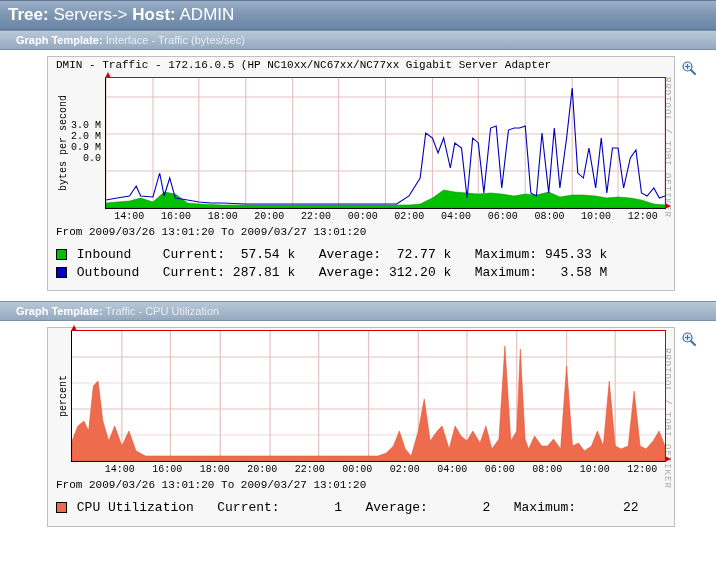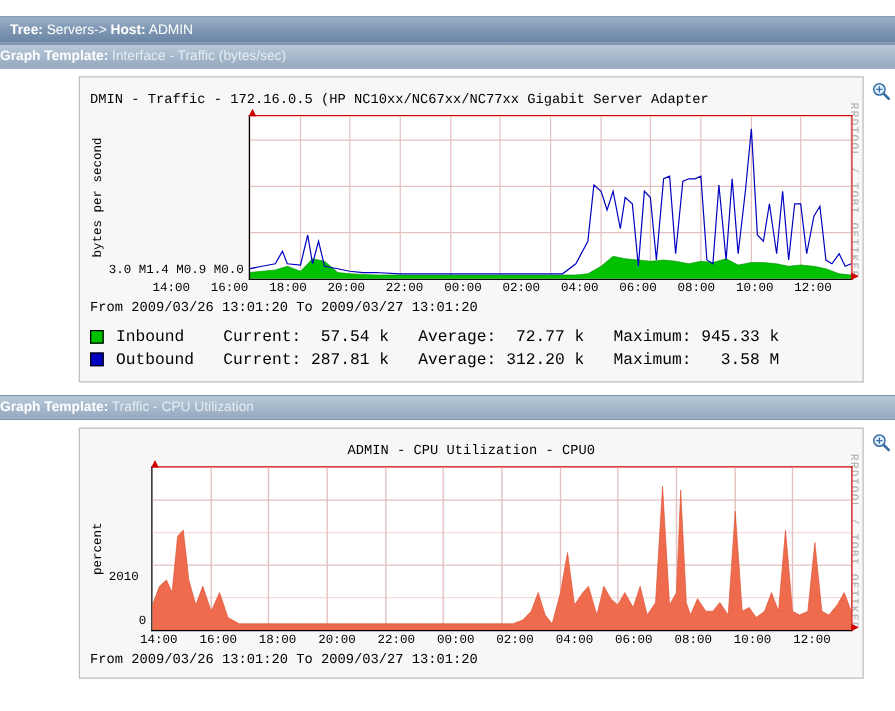--- a/index.html
+++ b/index.html
@@ -7,52 +7,51 @@
     padding: 0;
     font-family: Verdana, Arial, sans-serif;
     font-size: 11px;
     background: #ffffff;
     width: 716px;
   }
   .header-bar {
     background: linear-gradient(to bottom, #9bb0c8 0%, #7d96b2 50%, #6a86a6 100%);
     color: #fff;
     padding: 4px 8px;
-    font-size: 11px;
+    font-size: 17px;
     border-top: 1px solid #5f7a99;
     border-bottom: 1px solid #5f7a99;
-    margin-top: 13px;
   }
   .header-bar b { font-weight: bold; }
   .header-bar .val { color: #fff; font-weight: normal; }
   .section-bar {
     background: linear-gradient(to bottom, #b8c8d8 0%, #95a9bf 100%);
     color: #fff;
-    padding: 3px 0;
+    padding: 3px 16px;
     font-size: 11px;
     border-top: 1px solid #7a90a9;
     border-bottom: 1px solid #7a90a9;
   }
   .section-bar b { font-weight: bold; color:#fff;}
   .section-bar .val { color: #e6edf5; font-weight: normal; }
   .graph-row {
     display: flex;
     align-items: flex-start;
     padding: 6px 8px 10px 8px;
   }
   .graph-box {
     flex: 0 0 auto;
     width: 610px;
     border: 1px solid #bfbfbf;
     background: #f7f7f7;
-    padding: 12px 8px 8px 8px;
+    padding: 2px 8px 8px 8px;
     font-family: "Courier New", monospace;
     font-size: 11px;
     position: relative;
-    margin-left: 55px;
+    margin-left: 39px;
   }
   .graph-side {
     flex: 0 0 auto;
     padding: 4px 0 0 6px;
   }
   .zoom-icon {
     width: 16px; height:16px;
     cursor: pointer;
     display:block;
   }
@@ -68,22 +67,22 @@
   .ylabel {
     writing-mode: vertical-rl;
     transform: rotate(180deg);
     text-align: center;
     font-size: 10px;
     color:#000;
     padding: 0 2px;
   }
   .yticks {
     display:flex;
-    flex-direction:row;
-    justify-content:flex-end;
+    flex-direction:column;
+    justify-content:center;
     align-items:flex-end;
     font-size:10px;
     padding-right:4px;
   }
   .plot {
     position:relative;
     background:#fff;
     border-left:1px solid #000;
     border-bottom:1px solid #000;
     border-top:1px solid #cf0000;
@@ -92,21 +91,21 @@
   }
   .plot .grid line { stroke:#e5c0c0; stroke-width:1; }
   .plot .grid-minor line { stroke:#f2dcdc; stroke-width:1; }
   .xticks {
     display:flex;
     justify-content:space-between;
     font-size:10px;
     margin-left: 0;
     padding-top:2px;
   }
-  .xticks span { flex:1; white-space:nowrap; }
+  .xticks span { flex:1; text-align:center; white-space:nowrap; }
   .timerange {
     text-align:left;
     font-size:11px;
     margin-top:4px;
   }
   .legend {
     white-space: pre;
     font-family:"Courier New", monospace;
     font-size:13px;
     margin-top:8px;
@@ -160,21 +159,21 @@
   <span class="val">Interface - Traffic (bytes/sec)</span>
 </div>
 <div class="graph-row">
   <div class="graph-box">
     <div class="rrd-credit">RRDTOOL / TOBI OETIKER</div>
     <div class="graph-title">DMIN - Traffic - 172.16.0.5 (HP NC10xx/NC67xx/NC77xx Gigabit Server Adapter</div>
     <div class="plot-wrap">
       <div class="ylabel">bytes per second</div>
       <div class="yticks" style="height:130px">
         <span>3.0 M</span>
-        <span>1.4 M</span>
+        <span>2.0 M</span>
         <span>0.9 M</span>
         <span>0.0  </span>
       </div>
       <div class="plot" style="height:130px">
         <div class="arrow-up"></div><div class="arrow-right"></div>
         <svg width="100%" height="100%" viewBox="0 0 500 130" preserveAspectRatio="none">
           <g class="grid">
             <line x1="0" y1="93" x2="500" y2="93"></line>
               <line x1="0" y1="56" x2="500" y2="56"></line>
               <line x1="0" y1="19" x2="500" y2="19"></line>
@@ -229,29 +228,22 @@
   </div>
 </div>
 
 <div class="section-bar">
   <b>Graph Template:</b>
   <span class="val">Traffic - CPU Utilization</span>
 </div>
 <div class="graph-row">
   <div class="graph-box">
     <div class="rrd-credit">RRDTOOL / TOBI OETIKER</div>
-    <div class="graph-title" style="text-align:center">ADMIN - CPU Utilization - CPU0</div>
     <div class="plot-wrap">
       <div class="ylabel">percent</div>
-      <div class="yticks" style="height:130px">
-        <span style="flex:1"></span>
-        <span style="margin-bottom:35px">20</span>
-        <span style="margin-bottom:35px">10</span>
-        <span>0</span>
-      </div>
       <div class="plot" style="height:130px">
         <div class="arrow-up"></div><div class="arrow-right"></div>
         <svg width="100%" height="100%" viewBox="0 0 500 130" preserveAspectRatio="none">
           <g class="grid">
             <line x1="0" y1="26" x2="500" y2="26"></line>
               <line x1="0" y1="78" x2="500" y2="78"></line>
           </g>
           <g class="grid-minor">
             <line x1="0" y1="52" x2="500" y2="52"></line>
               <line x1="0" y1="104" x2="500" y2="104"></line>
@@ -281,20 +273,21 @@
         <span>22:00</span>
         <span>00:00</span>
         <span>02:00</span>
         <span>04:00</span>
         <span>06:00</span>
         <span>08:00</span>
         <span>10:00</span>
         <span>12:00</span>
     </div>
     <div class="timerange">From 2009/03/26 13:01:20 To 2009/03/27 13:01:20</div>
+    <div class="legend"><span class="lg-swatch" style="background:#ee6b4d"></span> <span>CPU Utilization</span>   <span>Current:</span><span>       1</span>   <span>Average:</span><span>       2</span>   <span>Maximum:</span><span>      22</span></div>
   </div>
   <div class="graph-side">
     <svg class="zoom-icon" viewBox="0 0 16 16">
       <circle cx="6.5" cy="6.5" r="4.5" fill="#dceeff" stroke="#3b6fa3" stroke-width="1.2"></circle>
       <line x1="10" y1="10" x2="14" y2="14" stroke="#3b6fa3" stroke-width="2" stroke-linecap="round"></line>
       <line x1="6.5" y1="4" x2="6.5" y2="9" stroke="#3b6fa3" stroke-width="1"></line>
       <line x1="4" y1="6.5" x2="9" y2="6.5" stroke="#3b6fa3" stroke-width="1"></line>
     </svg>
   </div>
 </div>

